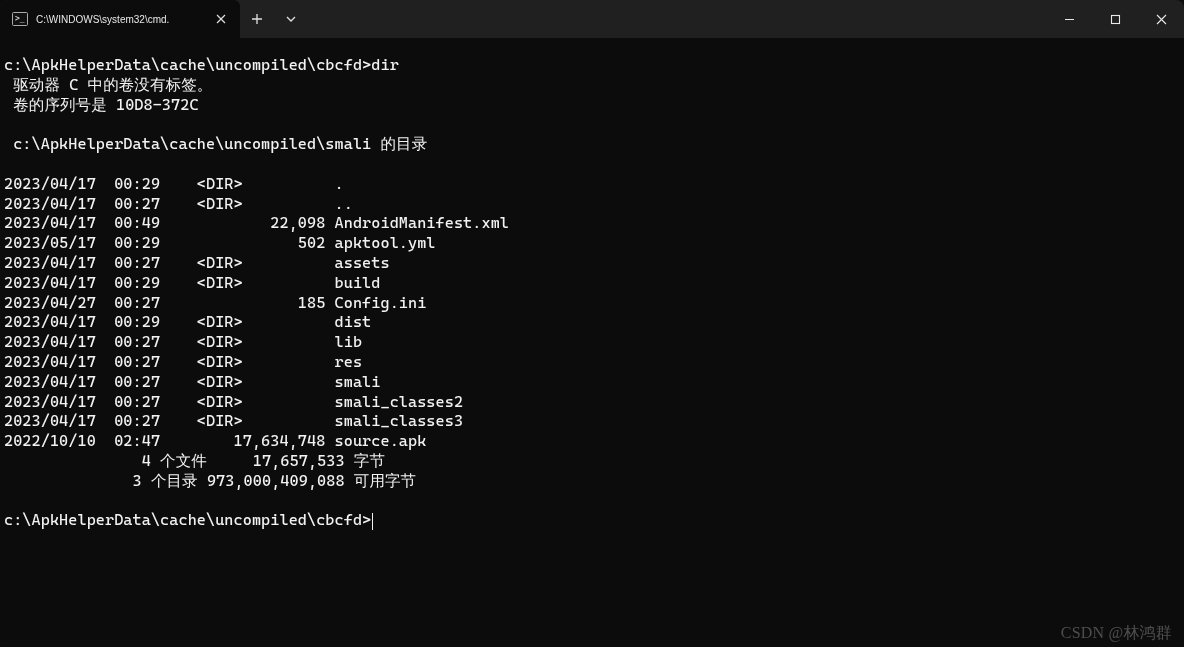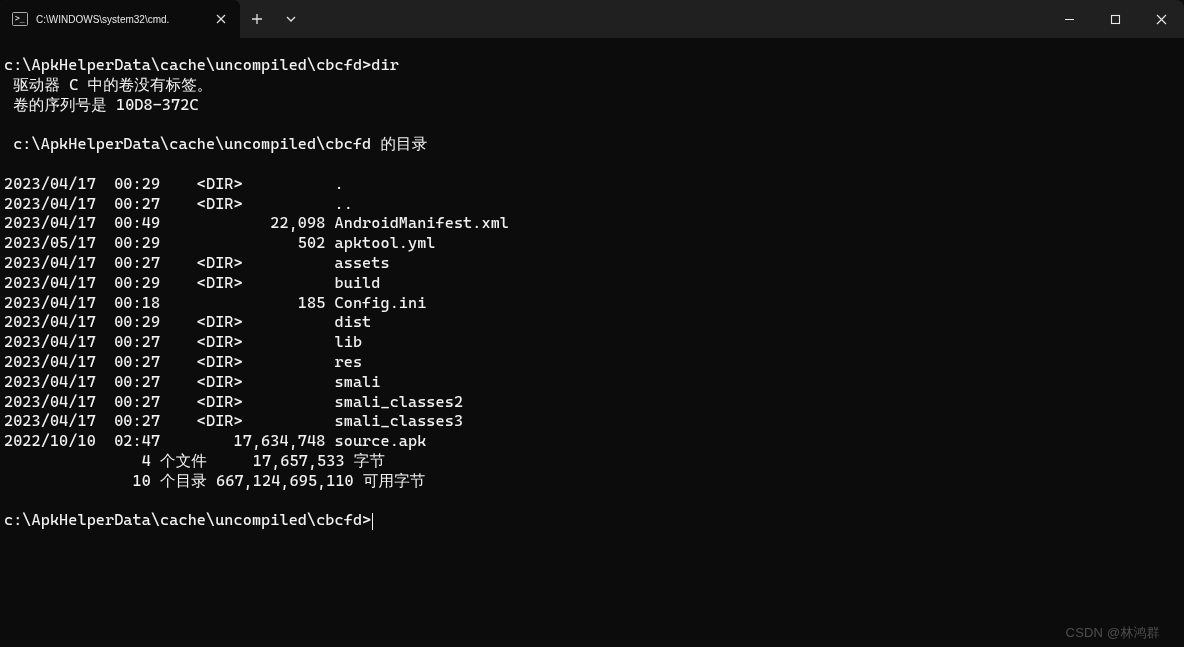--- a/index.html
+++ b/index.html
@@ -84,24 +84,24 @@
   }
   .cursor {
     display:inline-block;
     width:1px; height:17px;
     background:#f2f2f2;
     vertical-align:middle;
     margin-left:1px;
   }
   .watermark {
     position:absolute;
-    right:24px; bottom:4px;
-    font-size:13px;
+    right:12px; bottom:4px;
+    font-size:16px;
     color:#7a7a7a;
-    font-family: Liberation Sans, sans-serif;
+    font-family: Liberation Serif, serif;
     letter-spacing:0.2px;
     opacity:0.6;
   }
   svg { display:block; }
 </style>
 </head>
 <body>
 
 <div class="window">
 
@@ -147,36 +147,36 @@
             <path d="M1 1 L10 10 M10 1 L1 10" stroke="#e8e8e8" stroke-width="1.1"></path>
           </svg>
       </div>
     </div>
   </div>
 
   <div class="terminal"><span>c:\ApkHelperData\cache\uncompiled\cbcfd&gt;</span><span>dir</span>
 <span> 驱动器 C 中的卷没有标签。</span>
 <span> 卷的序列号是 10D8-372C</span>
 <span></span>
-<span> c:\ApkHelperData\cache\uncompiled\cbcfd 的目录</span>
+<span> c:\ApkHelperData\cache\uncompiled\smali 的目录</span>
 <span></span>
 <span>2023/04/17  00:29    &lt;DIR&gt;          .</span>
 <span>2023/04/17  00:27    &lt;DIR&gt;          ..</span>
 <span>2023/04/17  00:49            22,098 AndroidManifest.xml</span>
 <span>2023/05/17  00:29               502 apktool.yml</span>
 <span>2023/04/17  00:27    &lt;DIR&gt;          assets</span>
 <span>2023/04/17  00:29    &lt;DIR&gt;          build</span>
-<span>2023/04/17  00:18               185 Config.ini</span>
+<span>2023/04/27  00:27               185 Config.ini</span>
 <span>2023/04/17  00:29    &lt;DIR&gt;          dist</span>
 <span>2023/04/17  00:27    &lt;DIR&gt;          lib</span>
 <span>2023/04/17  00:27    &lt;DIR&gt;          res</span>
 <span>2023/04/17  00:27    &lt;DIR&gt;          smali</span>
 <span>2023/04/17  00:27    &lt;DIR&gt;          smali_classes2</span>
 <span>2023/04/17  00:27    &lt;DIR&gt;          smali_classes3</span>
 <span>2022/10/10  02:47        17,634,748 source.apk</span>
 <span>               4 个文件     17,657,533 字节</span>
-<span>              10 个目录 667,124,695,110 可用字节</span>
+<span>              3 个目录 973,000,409,088 可用字节</span>
 <span></span>
 <span>c:\ApkHelperData\cache\uncompiled\cbcfd&gt;</span><span class="cursor"></span>
     <div class="watermark">CSDN @林鸿群</div>
   </div>
 
 </div>
 
 </body></html>

